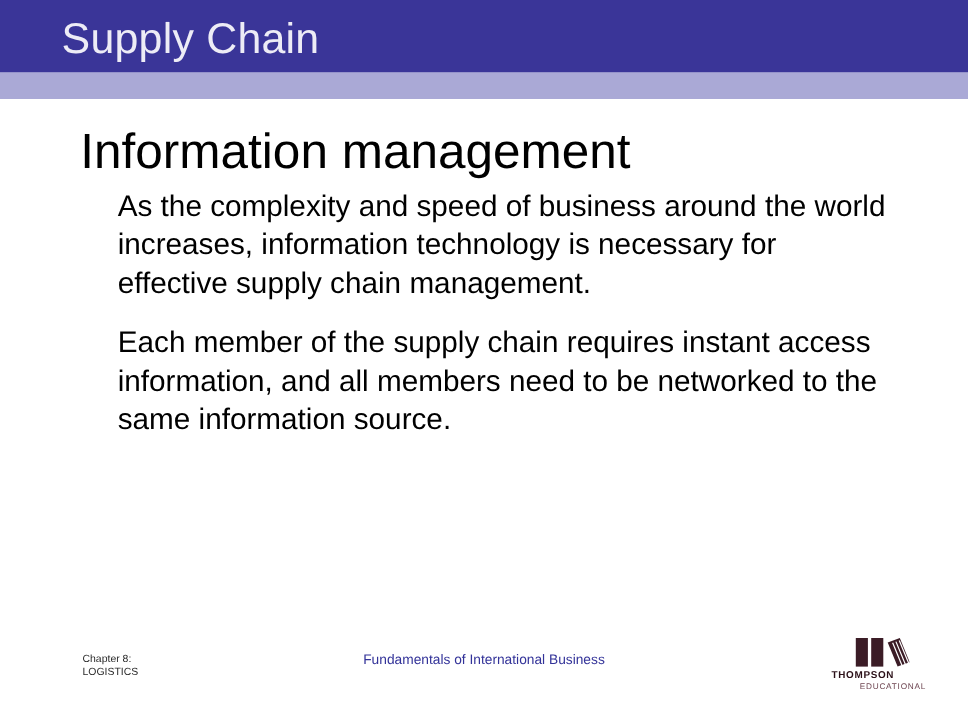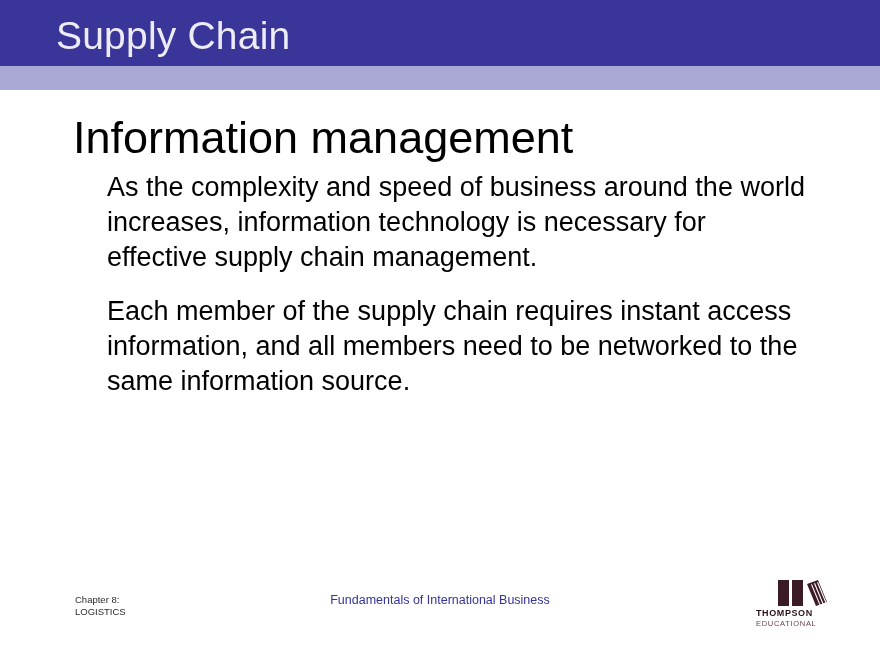--- a/index.html
+++ b/index.html
@@ -139,21 +139,21 @@
     display: block;
     text-align: left;
     font-size: 9px;
     line-height: 11px;
     font-weight: bold;
     letter-spacing: 0.6px;
     color: #2b1018;
   }
   .logo-sub {
     display: block;
-    text-align: left;
+    text-align: right;
     font-size: 7.5px;
     line-height: 10px;
     font-weight: 400;
     letter-spacing: 0.7px;
     color: #6d4450;
   }
 </style>
 </head>
 <body>
 

